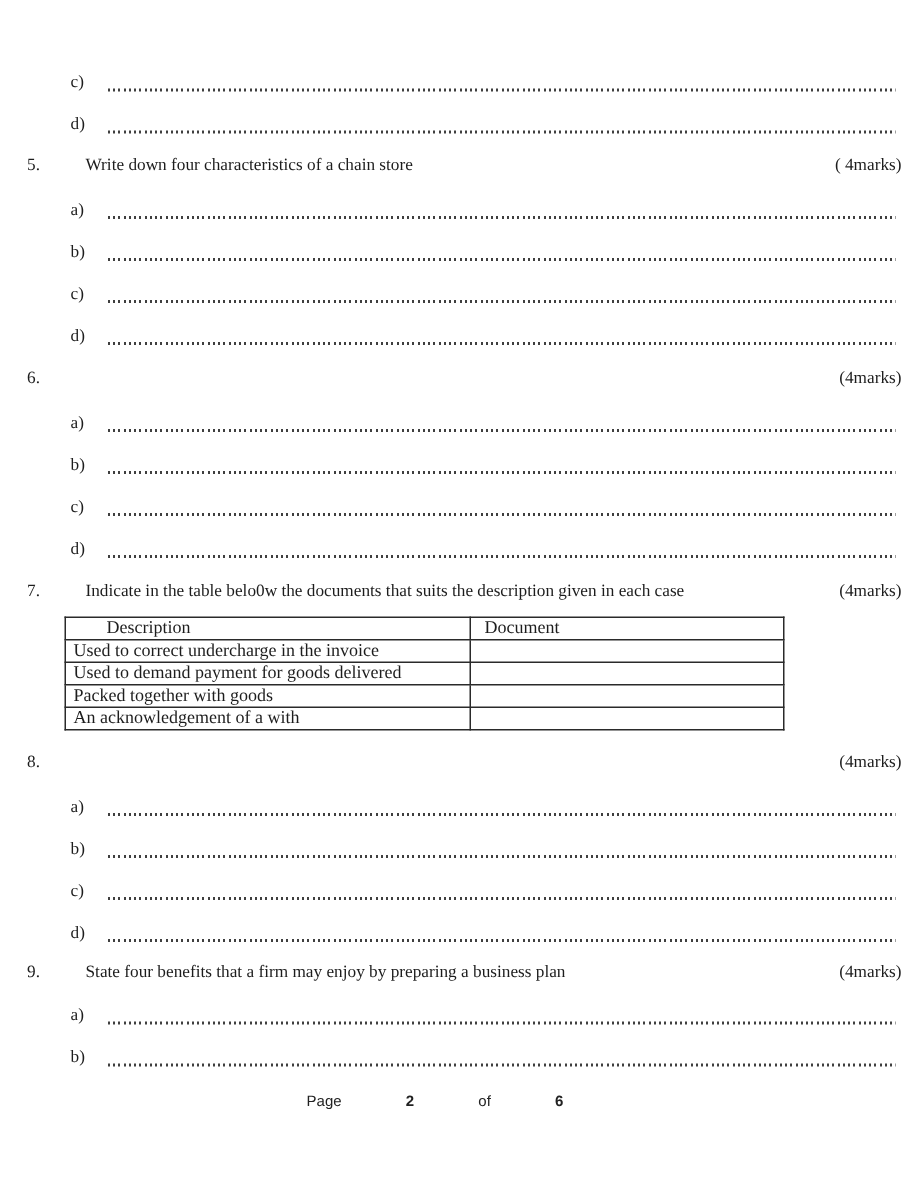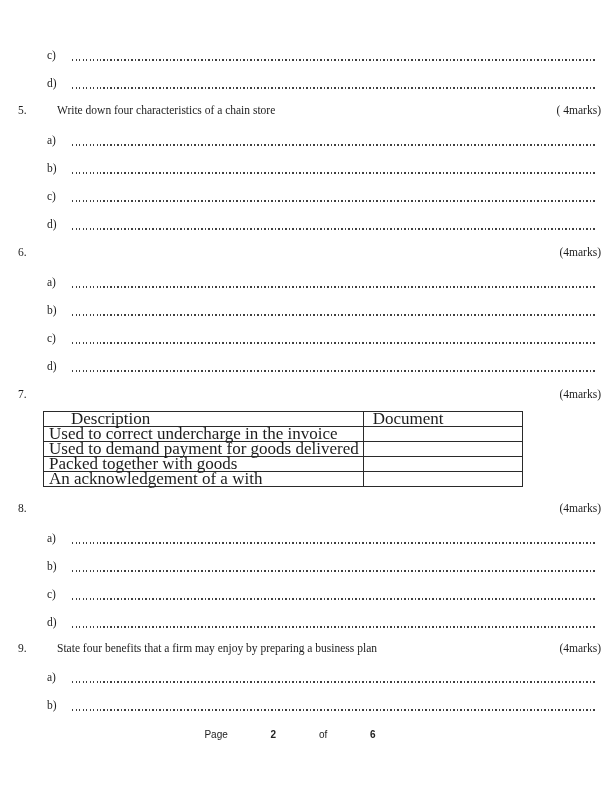--- a/index.html
+++ b/index.html
@@ -24,21 +24,21 @@
     left: 72px; right: 15px;
     top: 10px; height: 1.6px;
     background-image: repeating-linear-gradient(to right,
       #3f3f3f 0, #3f3f3f 1.3px, transparent 1.3px, transparent 3.5px);
   }
   .doc-table {
     position: absolute;
     left: 43px; top: 411px;
     width: 480px;
     border-collapse: collapse;
-    font-size: 17px;
+    font-size: 12px;
     color: #1d1d1d;
   }
   .doc-table td, .doc-table th {
     border: 1px solid #2a2a2a;
     height: 13px;
     padding: 0 4px 1px 5px;
     font-weight: normal;
     text-align: left;
     white-space: nowrap;
     line-height: 13px;
@@ -109,20 +109,21 @@
     <span class="ans-letter">c)</span>
     <span class="leader"></span>
   </div>
   <div class="row" style="top:360px">
     <span class="ans-letter">d)</span>
     <span class="leader"></span>
   </div>
 
   <div class="row" style="top:388px">
     <span class="q-num">7.</span>
+    <span class="q-text">Indicate in the table belo0w the documents that suits the description given in each case</span>
     <span class="q-marks">(4marks)</span>
   </div>
 
   <table class="doc-table">
     <tbody>
         <tr>
       <th class="col-desc th-desc">Description</th>
       <th class="th-doc">Document</th>
     </tr>
     <tr>

